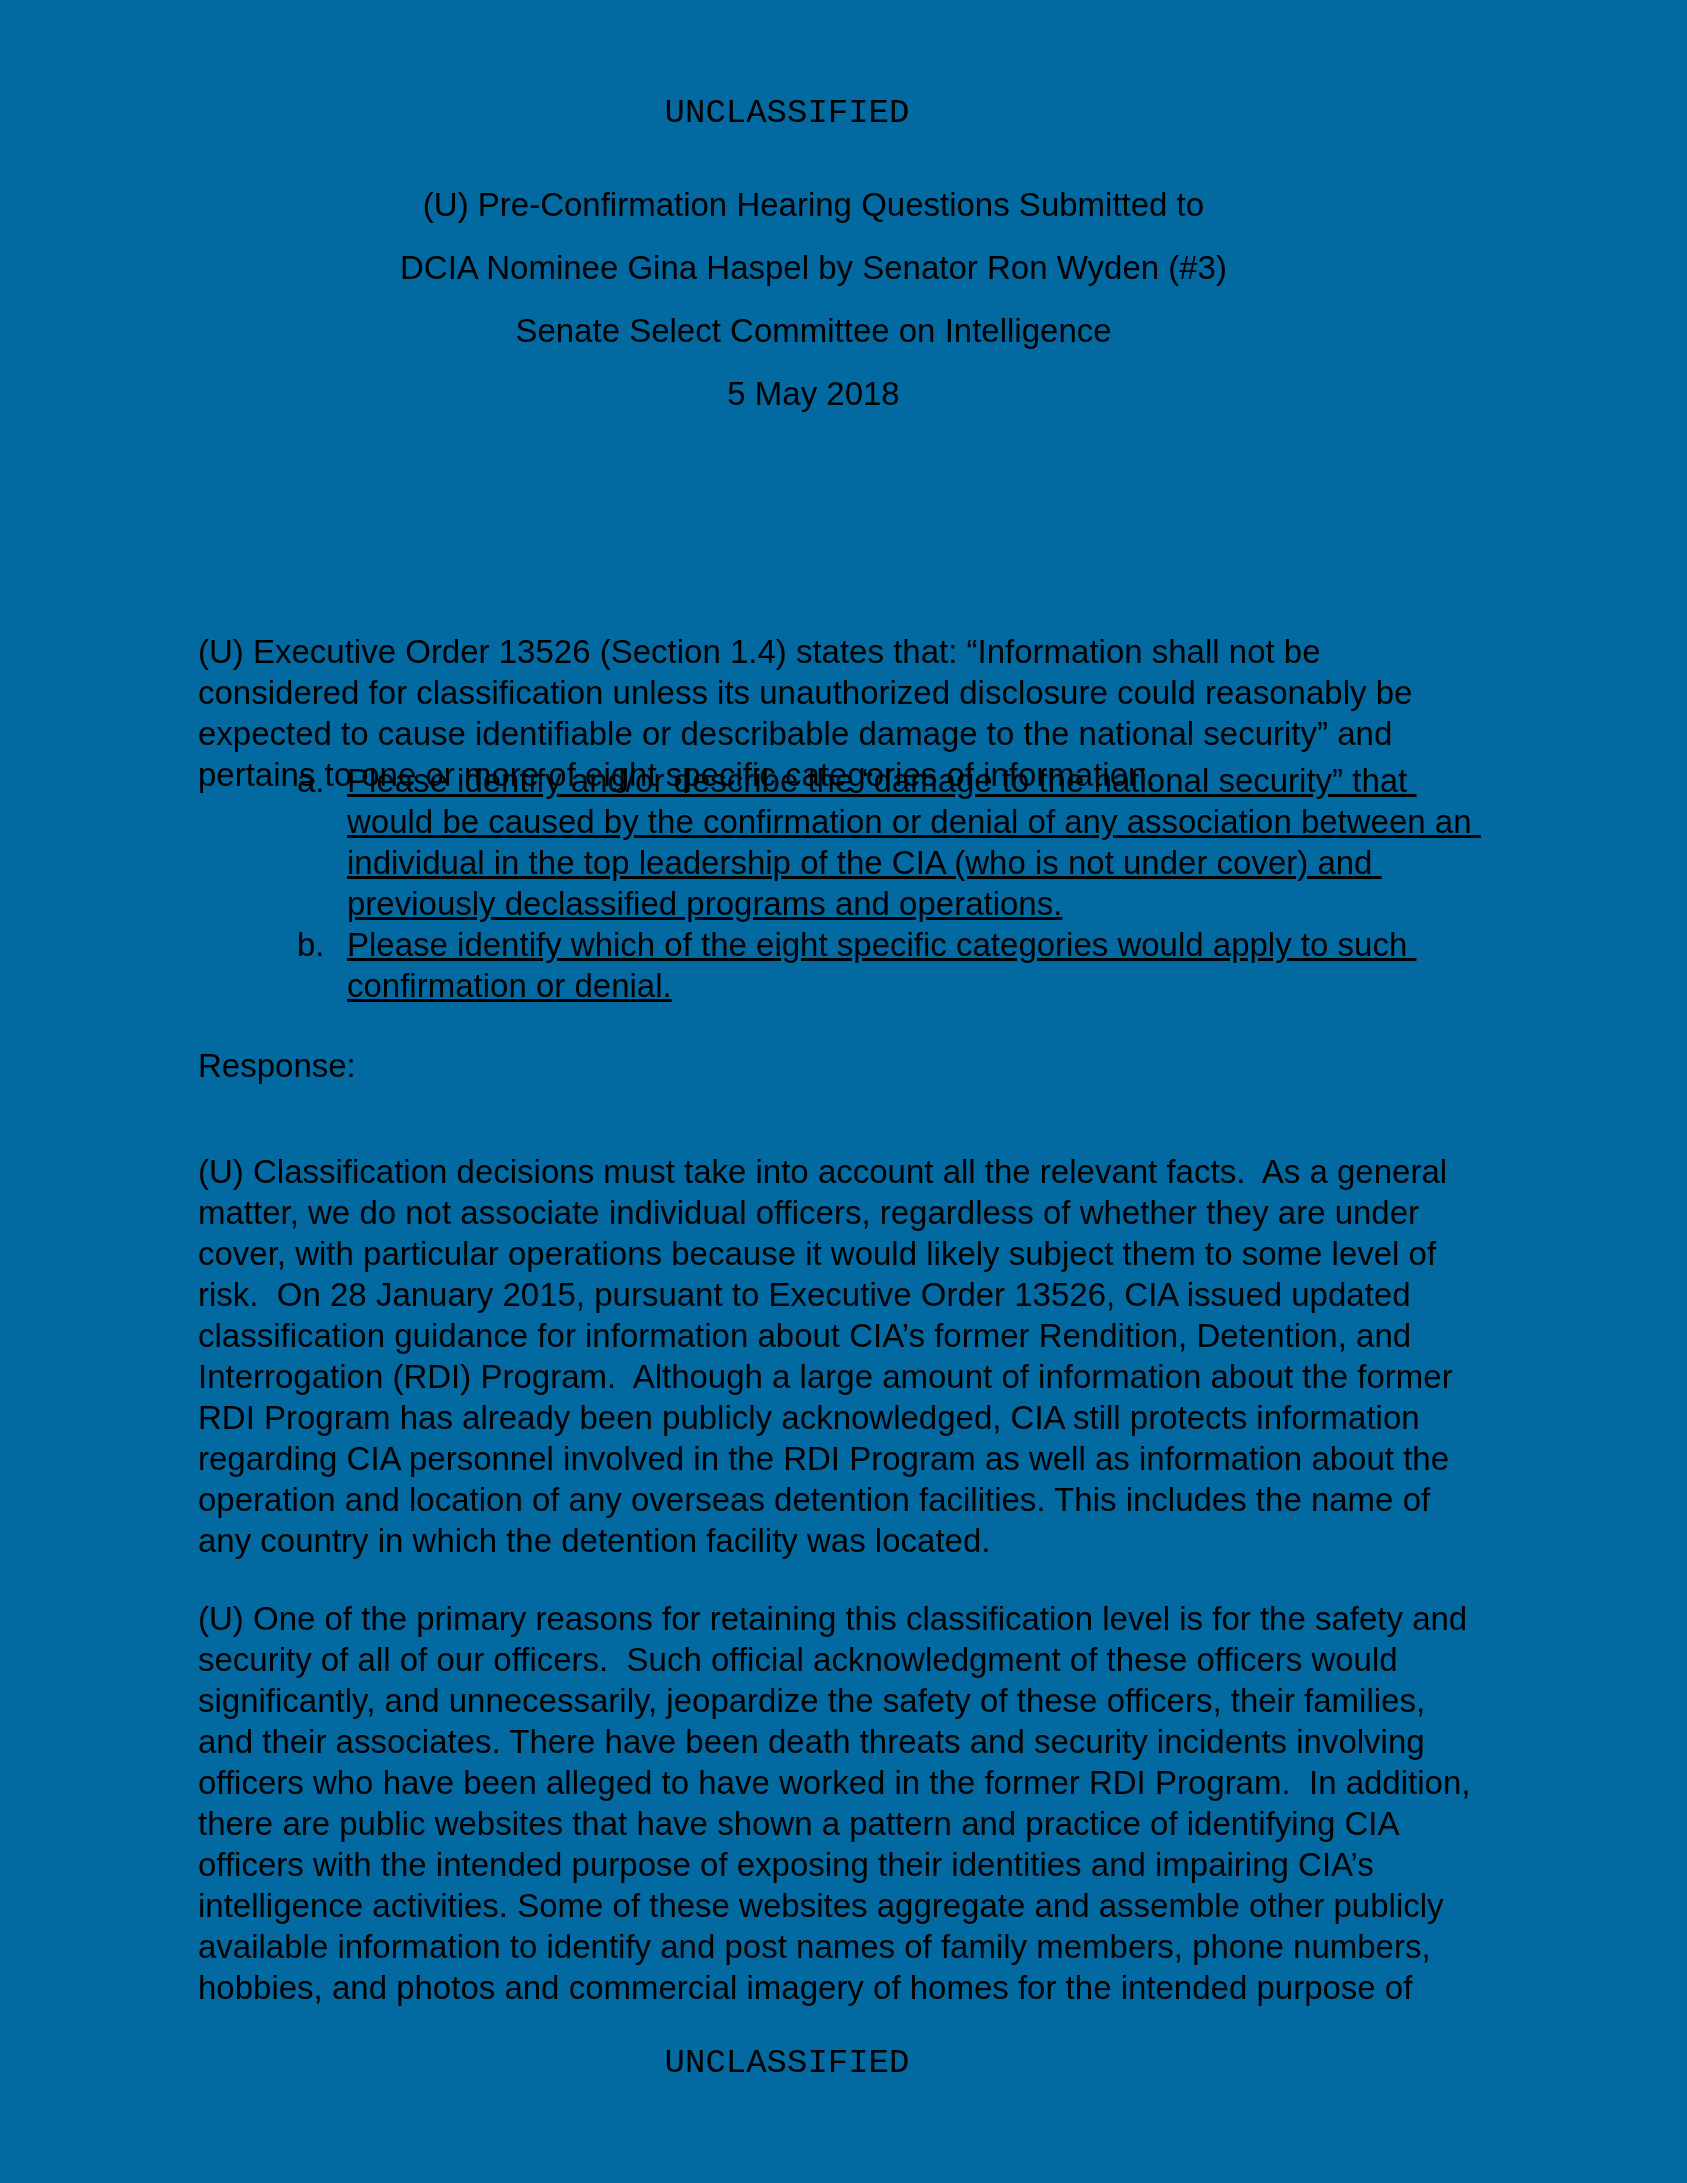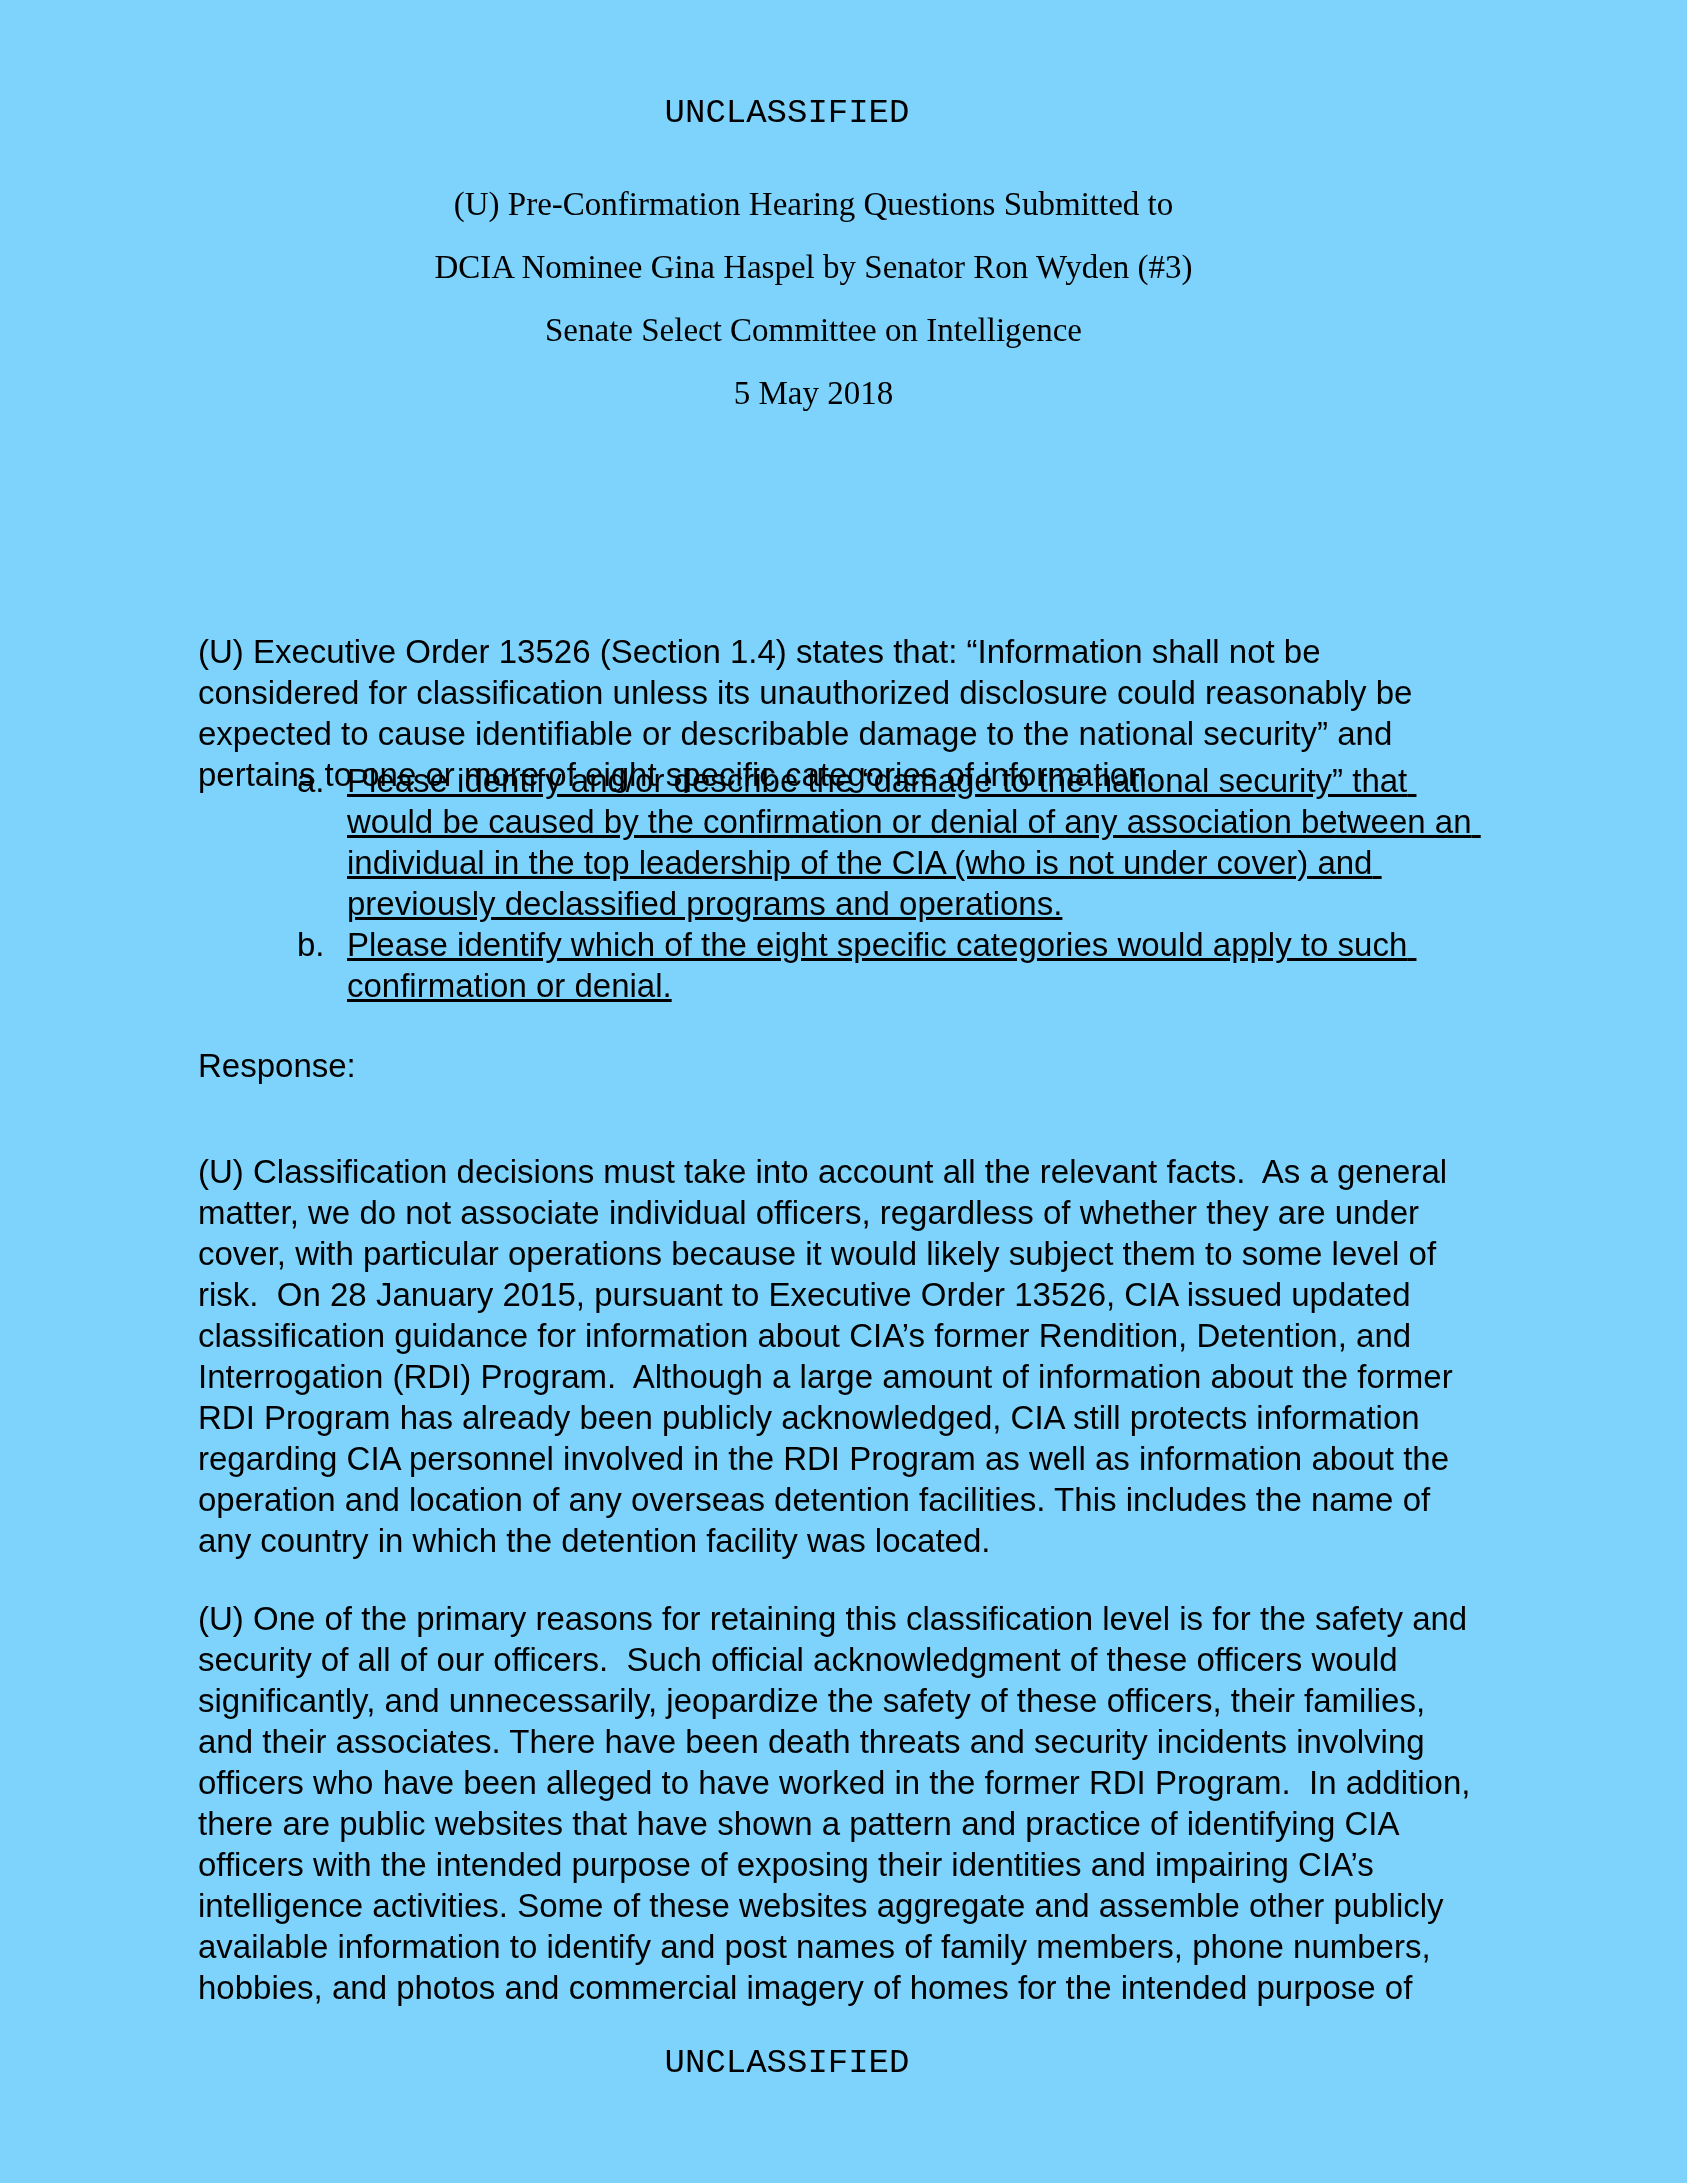--- a/index.html
+++ b/index.html
@@ -10,21 +10,21 @@
   body {
     width: 1687px;
     height: 2183px;
     font-family: "Liberation Sans", sans-serif;
     color: #000000;
   }
   .page {
     position: relative;
     width: 1687px;
     height: 2183px;
-    background: #7dd3fc;
+    background: #0369a1;
     overflow: hidden;
   }
   
   .band {
     position: absolute;
     left: 198px;
     width: 1178px;          
     text-align: center;
     font-family: "Liberation Mono", monospace;
     font-size: 34px;
@@ -39,21 +39,20 @@
     position: absolute;
     left: 198px;
     top: 173px;
     width: 1231px;          
     text-align: center;
   }
   .title-line {
     font-size: 33px;
     line-height: 63px;
     white-space: pre-wrap;
-    font-family: Liberation Serif, serif;
   }
 
   
   .heading {
     position: absolute;
     left: 198px;
     width: 1290px;
     font-size: 33px;
     line-height: 41px;
   }

